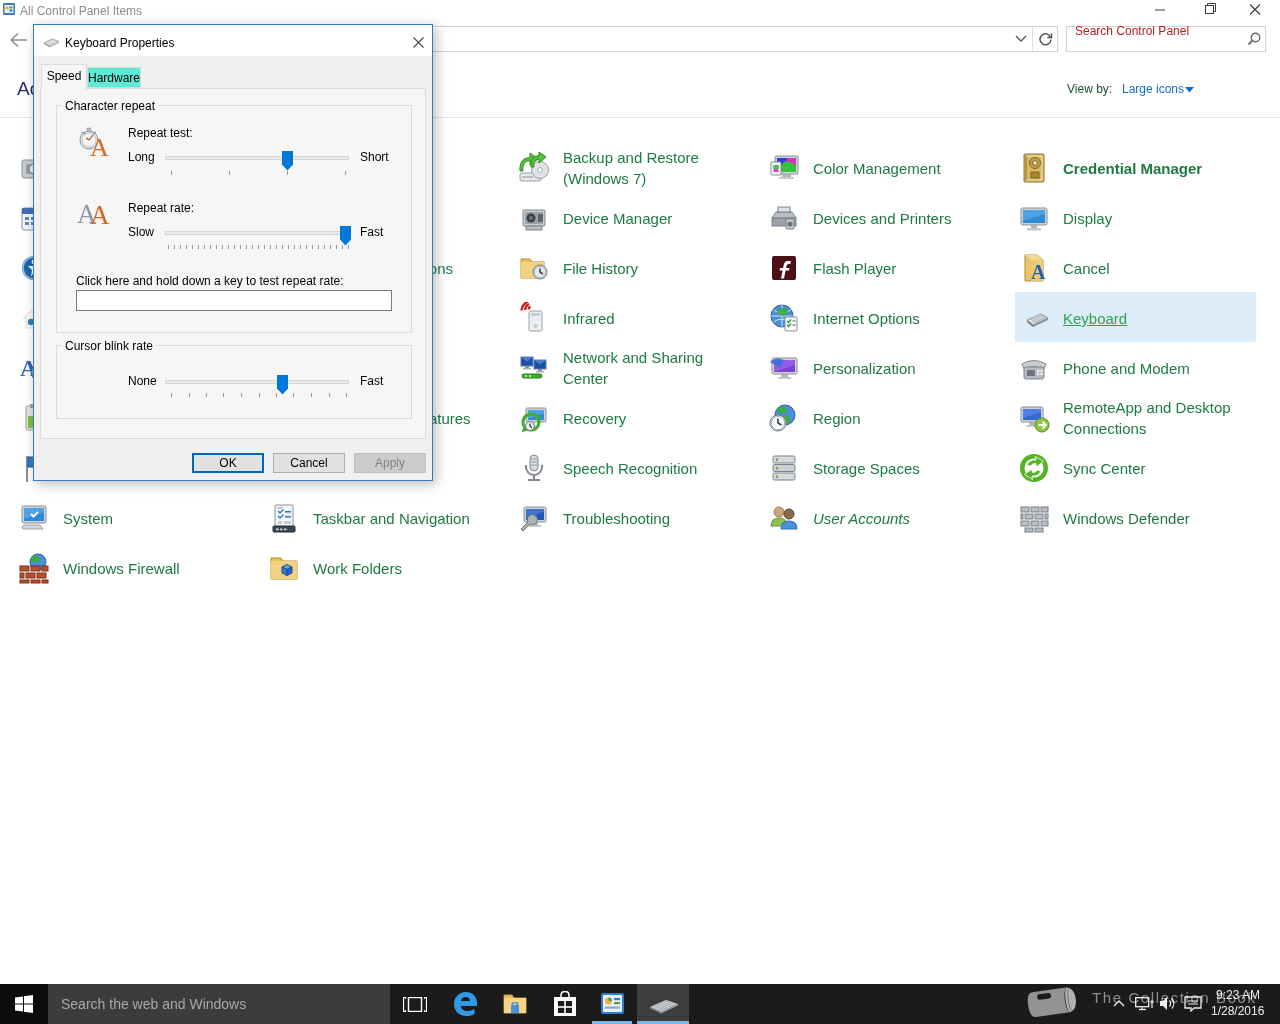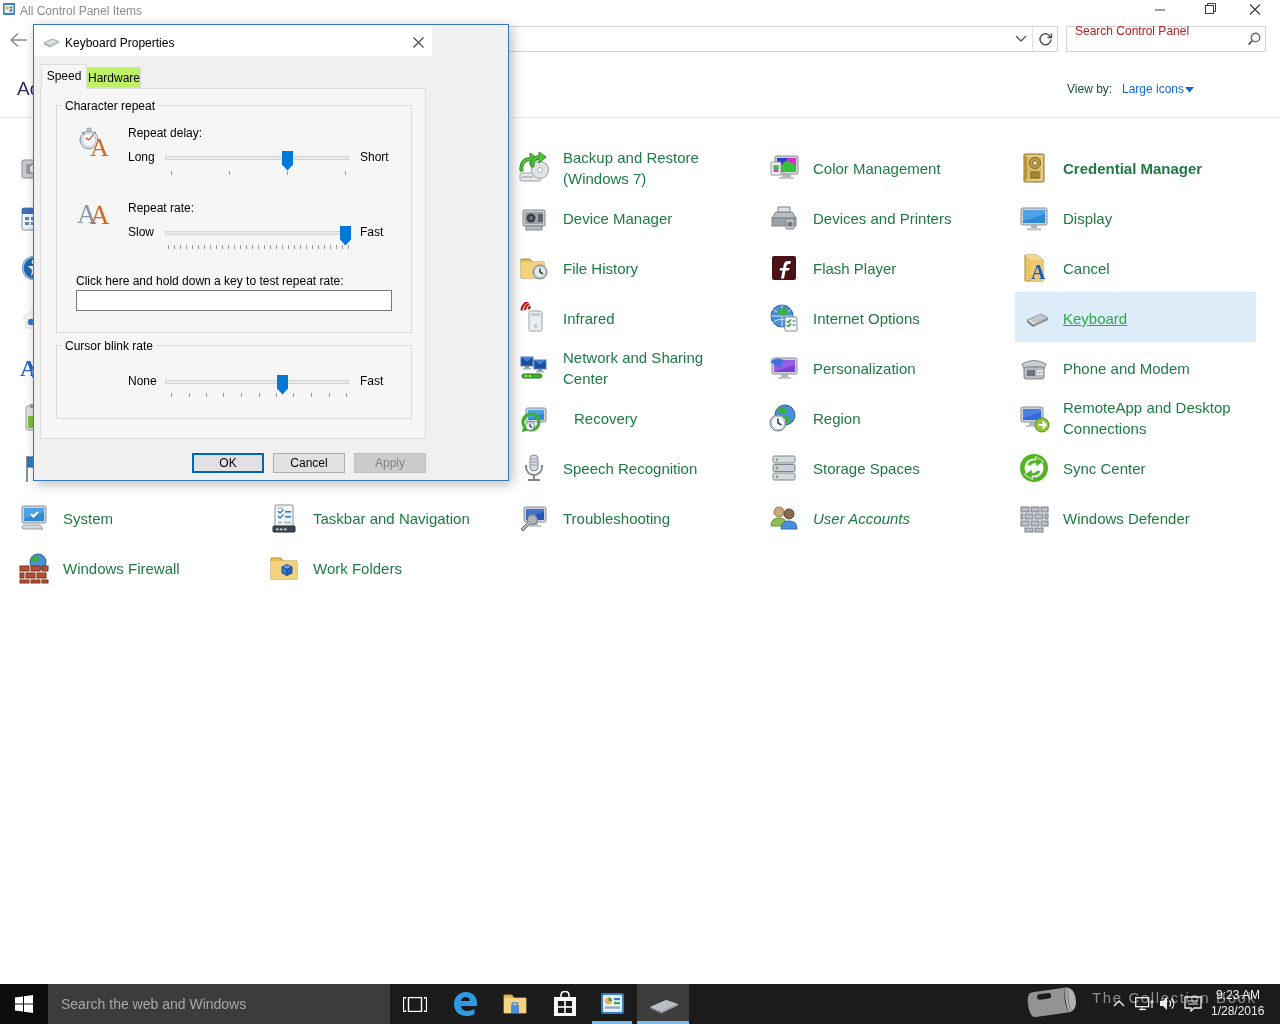--- a/index.html
+++ b/index.html
@@ -245,21 +245,21 @@
 <div class="glabel" style="left:63px;top:408px;">Power Options</div>
 <div class="glabel" style="left:313px;top:408px;">Programs and Features</div>
 <div class="abs" style="left:518px;top:402px;width:32px;height:32px;"><svg width="32" height="32" viewBox="0 0 32 32">
       <rect x="8" y="6" width="20" height="14" rx="1.5" fill="#cdd3d8" stroke="#8a9097"></rect>
       <rect x="10" y="8" width="16" height="10" fill="#2f8ad6"></rect>
       <path d="M10 8 h16 v3 l-16 6 Z" fill="#55a8e8" opacity="0.8"></path>
       <path d="M6 24 a8 8 0 1 1 3 3 l-3 1 1 -4" fill="none" stroke="#3fae2a" stroke-width="3"></path>
       <circle cx="12" cy="24" r="4.5" fill="#e7ecef" stroke="#6f7b84"></circle>
       <path d="M12 21.5 V24 L14 25.5" stroke="#3a4147" stroke-width="1.3" fill="none"></path>
     </svg></div>
-<div class="glabel" style="left:563px;top:408px;margin-left:11px;">Recovery</div>
+<div class="glabel" style="left:563px;top:408px;">Recovery</div>
 <div class="abs" style="left:768px;top:402px;width:32px;height:32px;"><svg width="32" height="32" viewBox="0 0 32 32">
       <circle cx="17" cy="13" r="10" fill="#4a90d9" stroke="#2b5f9e"></circle>
       <path d="M10 6 q4 -2 8 0 q3 3 -1 5 q-5 1 -7 -1 q-2 -2 0 -4" fill="#3cab49"></path>
       <path d="M14 14 q5 -1 8 2 q2 3 -2 5 q-5 0 -6 -3" fill="#3cab49"></path>
       <circle cx="10" cy="21" r="8" fill="#e7ecef" stroke="#6f7b84"></circle>
       <circle cx="10" cy="21" r="6.6" fill="#f7f9fa" stroke="#aab4bb"></circle>
       <path d="M10 16.5 V21 L13.5 23" stroke="#3a4147" stroke-width="1.6" fill="none"></path>
     </svg></div>
 <div class="glabel" style="left:813px;top:408px;">Region</div>
 <div class="abs" style="left:1018px;top:402px;width:32px;height:32px;"><svg width="32" height="32" viewBox="0 0 32 32">
@@ -389,47 +389,47 @@
 <div class="abs" style="left:268px;top:552px;width:32px;height:32px;"><svg width="32" height="32" viewBox="0 0 32 32">
       <path d="M3 6 h10 l2 3 h14 v18 h-26 Z" fill="#e9bf5e" stroke="#b08c33"></path>
       <path d="M3 9 h26 v18 h-26 Z" fill="#f2d27e"></path>
       <g fill="#3a7ad0" stroke="#1d4f9e">
         <path d="M14 15 l5 -2.5 5 2.5 -5 2.5 Z" fill="#6aa0e8"></path>
         <path d="M14 15 v6 l5 2.5 v-6 Z"></path>
         <path d="M24 15 v6 l-5 2.5 v-6 Z" fill="#2d62b8"></path>
       </g>
     </svg></div>
 <div class="glabel" style="left:313px;top:558px;">Work Folders</div>
-<div class="abs" style="left:33px;top:24px;width:476px;height:457px;background:#f0f0f0;
+<div class="abs" style="left:33px;top:24px;width:400px;height:457px;background:#f0f0f0;
  border:1px solid #3579b8;box-sizing:border-box;box-shadow:3px 3px 12px rgba(0,0,0,0.28);z-index:10;">
 <div class="abs" style="left:0;top:0;width:398px;height:31px;background:#fff;"></div>
 <svg class="abs" style="left:9px;top:12px" width="17" height="12" viewBox="0 0 17 12">
       <path d="M1 6 L9 2 L16 4.5 L7 9 Z" fill="#d9dcdf" stroke="#8a9097" stroke-width="0.7"></path>
       <path d="M1 6 L7 9 L7 10.5 L1 7.3 Z" fill="#9aa1a8"></path>
       <path d="M7 9 L16 4.5 L16 6 L7 10.5 Z" fill="#b8bec3"></path>
     </svg>
 <div class="abs d12" style="left:31px;top:11px;">Keyboard Properties</div>
 <svg class="abs" style="left:378px;top:11px" width="13" height="13" viewBox="0 0 13 13">
       <path d="M1.5 1.5 l10 10 M11.5 1.5 l-10 10" stroke="#4a4a4a" stroke-width="1.2"></path>
     </svg>
 <div class="abs" style="left:6px;top:63px;width:386px;height:351px;background:#f6f6f6;border:1px solid #dcdcdc;box-sizing:border-box;"></div>
-<div class="abs d12" style="left:53px;top:42px;width:54px;height:21px;background:#bef264;border:1px solid #d9d9d9;box-sizing:border-box;text-align:center;line-height:20px;">Hardware</div>
+<div class="abs d12" style="left:53px;top:42px;width:54px;height:21px;background:#5eead4;border:1px solid #d9d9d9;box-sizing:border-box;text-align:center;line-height:20px;">Hardware</div>
 <div class="abs d12" style="left:7px;top:39px;width:46px;height:25px;background:#f6f6f6;border:1px solid #dcdcdc;border-bottom:none;box-sizing:border-box;text-align:center;line-height:23px;">Speed</div>
 <div class="abs" style="left:22px;top:80px;width:356px;height:228px;border:1px solid #dadada;box-sizing:border-box;"></div>
 <div class="abs d12" style="left:28px;top:74px;background:#f6f6f6;padding:0 3px;">Character repeat</div>
 <div class="abs" style="left:44px;top:100px;width:34px;height:36px;">
 <svg width="34" height="36" viewBox="0 0 34 36">
 <circle cx="11" cy="15" r="9" fill="#e8eaec" stroke="#8a9097"></circle>
 <circle cx="11" cy="15" r="7" fill="#f5f6f7" stroke="#b9bfc4"></circle>
 <rect x="9" y="3" width="4" height="3" fill="#b9bfc4" stroke="#8a9097" stroke-width="0.5"></rect>
 <path d="M4 7 l3 2 M18 7 l-3 2" stroke="#8a9097" stroke-width="1.5"></path>
 <path d="M11 15 L15 10 M11 15 L8 13" stroke="#c2401d" stroke-width="1.2"></path>
 <text x="12" y="31" font-family="Liberation Serif" font-size="26" fill="#d4691e">A</text>
 </svg></div>
-<div class="abs d12" style="left:94px;top:101px;">Repeat delay:</div>
+<div class="abs d12" style="left:94px;top:101px;">Repeat test:</div>
 <div class="abs d12" style="left:94px;top:125px;">Long</div>
 <div class="abs d12" style="left:326px;top:125px;">Short</div>
 <div class="abs" style="left:131px;top:131px;width:184px;height:4px;background:#e7eaea;border:1px solid #d6d6d6;box-sizing:border-box;"></div>
 <svg class="abs" style="left:248px;top:126px" width="11" height="20" viewBox="0 0 11 20">
       <path d="M0 0 h11 v13.5 L5.5 19.5 L0 13.5 Z" fill="#0078d7"></path>
     </svg>
 <div class="abs" style="left:137px;top:146px;width:1px;height:4px;background:#9a9a9a;"></div>
 <div class="abs" style="left:195px;top:146px;width:1px;height:4px;background:#9a9a9a;"></div>
 <div class="abs" style="left:253px;top:146px;width:1px;height:4px;background:#9a9a9a;"></div>
 <div class="abs" style="left:311px;top:146px;width:1px;height:4px;background:#9a9a9a;"></div>

